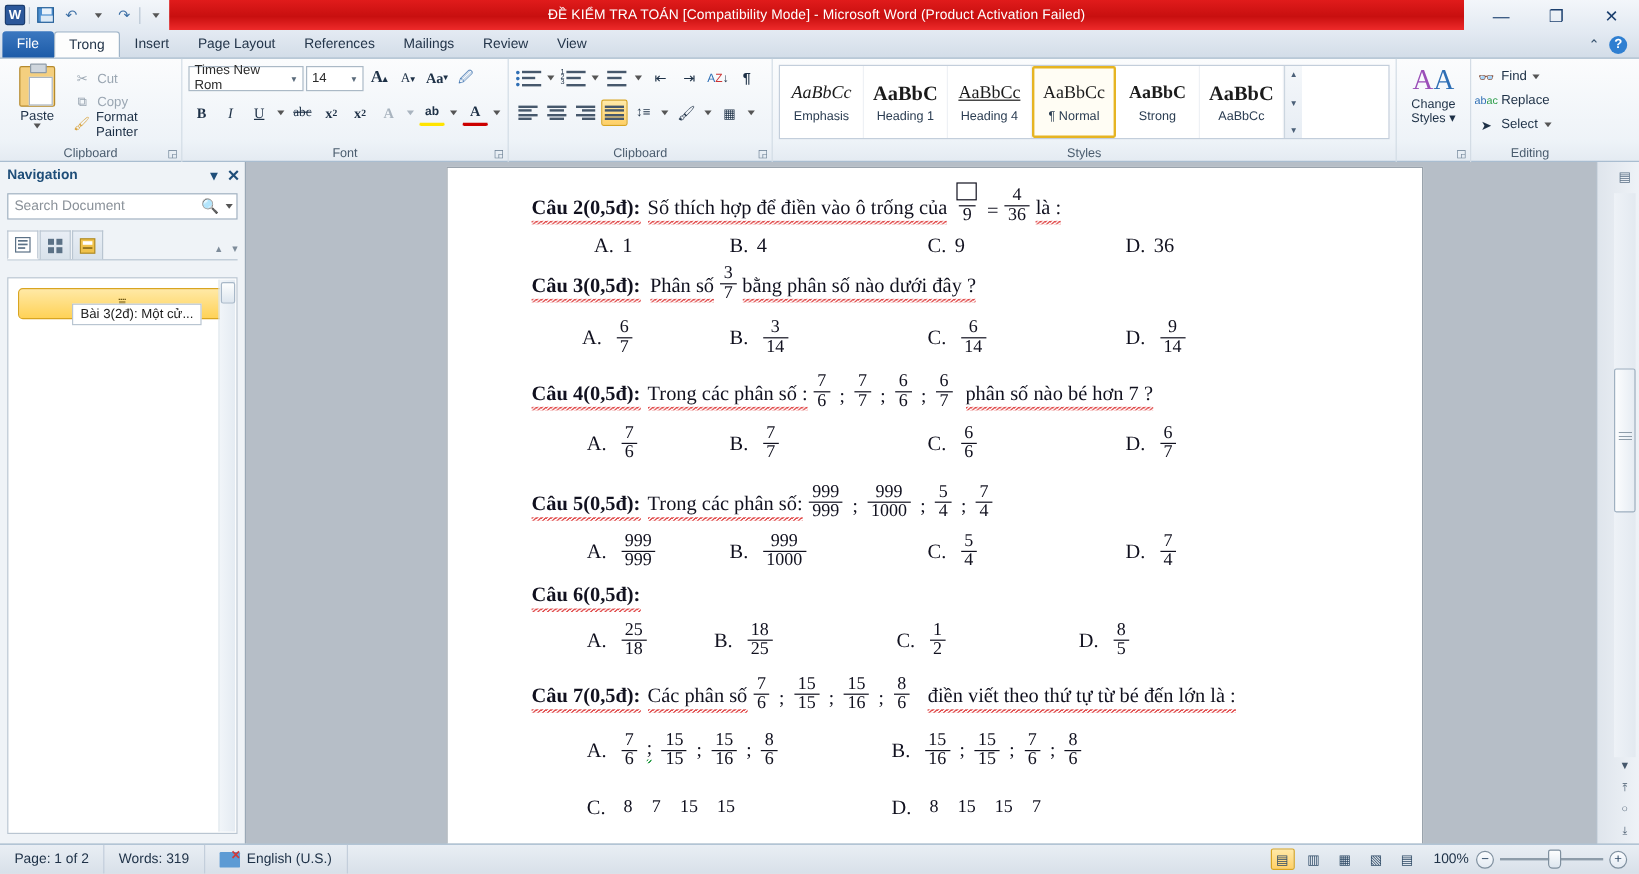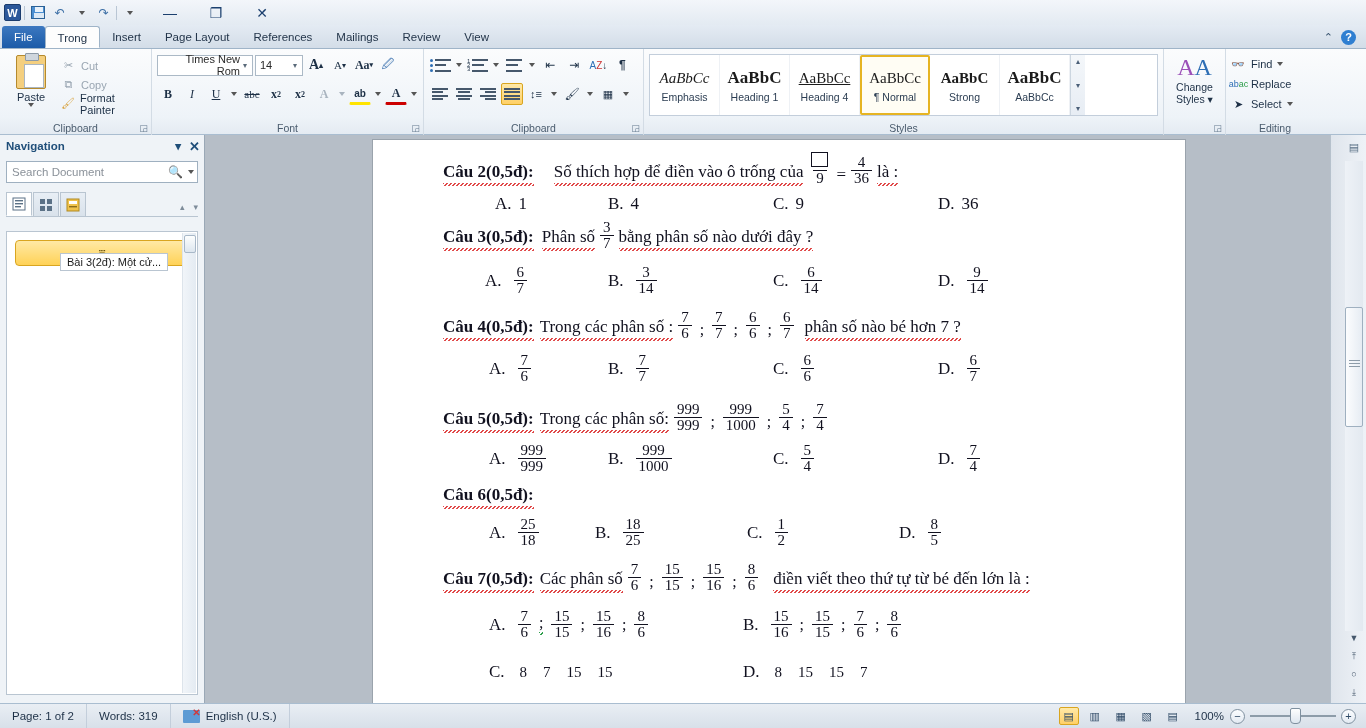--- a/index.html
+++ b/index.html
@@ -84,21 +84,21 @@
   .clip-col { flex: 1; padding-top: 4px; }
   .clip-item { display: flex; align-items: center; gap: 5px; height: 19px; font-size: 11px; color: #9aa6b2; padding-left: 4px; }
   .clip-item.on { color: #1d3046; }
   .mini-ico { width: 15px; height: 15px; display:flex;align-items:center;justify-content:center; font-size:11px; }
 
   
   .g-font { width: 272px; }
   .row { display: flex; align-items: center; gap: 2px; height: 26px; }
   .row2 { display:flex; align-items:center; gap:2px; height:26px; margin-top:3px; }
   .combo { height: 21px; border: 1px solid #abb9c6; background: #fff; display: flex; align-items: center;
-           padding: 0 2px 0 4px; font-size: 11px; color: #2a2a2a; text-align: right; }
+           padding: 0 2px 0 4px; font-size: 11px; color: #2a2a2a; }
   .combo .arrow { margin-left: auto; padding: 0 3px; color: #5a6a7a; font-size: 8px; }
   .fontname { width: 96px; }
   .fontsize { width: 48px; }
   .btn { min-width: 22px; height: 22px; display: flex; align-items: center; justify-content: center;
          font-size: 12px; color: #1d3046; border: 1px solid transparent; border-radius: 2px; }
   .btn.sel { background: linear-gradient(to bottom,#ffe9a8,#ffd066); border-color: #d9a520; }
   .btn.dim { color: #a9b4bf; }
   .serif { font-family: "Liberation Serif", serif; }
   .hl-yellow { border-bottom: 3px solid #ffe400; }
   .hl-red { border-bottom: 3px solid #cc0000; }
@@ -243,20 +243,21 @@
     <div class="qbtn undo-ico">↶</div>
     <div class="qbtn">
         <span class="tri"></span>
       </div>
     <div class="qbtn redo-ico">↷</div>
     <div class="sep"></div>
     <div class="qbtn">
         <span class="tri"></span>
       </div>
   </div>
+  <div class="title-red">ĐỀ KIỂM TRA TOÁN [Compatibility Mode]  -  Microsoft Word (Product Activation Failed)</div>
   <div class="wincontrols">
     <div class="wc">—</div>
     <div class="wc">❐</div>
     <div class="wc">✕</div>
   </div>
 </div>
 
 <div class="tabstrip">
   <div class="tab file">File</div>
   <div class="tab active">Trong</div>
@@ -557,21 +558,21 @@
     </div>
     <div class="nav-tip">Bài 3(2đ): Một cử...</div>
   </div>
 
   <div class="canvas">
     <div class="page">
       <div class="doc">
 
         <div class="line txt" style="margin-top:4px">
           <span class="q sq-red">Câu 2(0,5đ):</span>
-          <span class="sq-red" style="margin-left:20px">Số thích hợp để điền vào ô trống của</span>
+          <span class="sq-red" style="margin-left:6px">Số thích hợp để điền vào ô trống của</span>
           <span class="frac">
             <span class="num"><span class="emptybox"></span></span>
             <span class="den">9</span>
           </span>
           <span>=</span>
           <span class="frac">
             <span class="num">4</span>
             <span class="den">36</span>
           </span>
           <span class="sq-red">là :</span>

